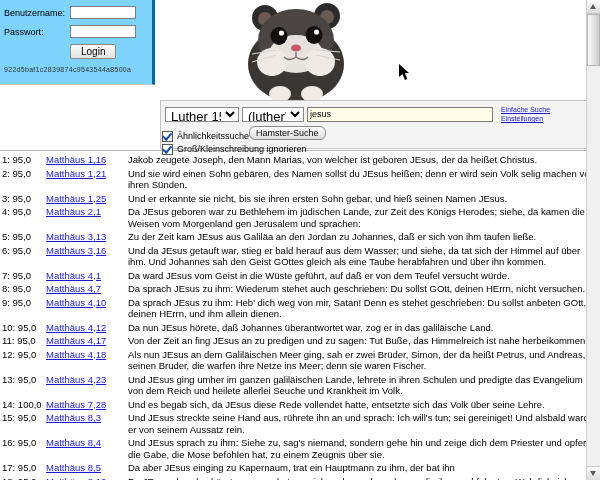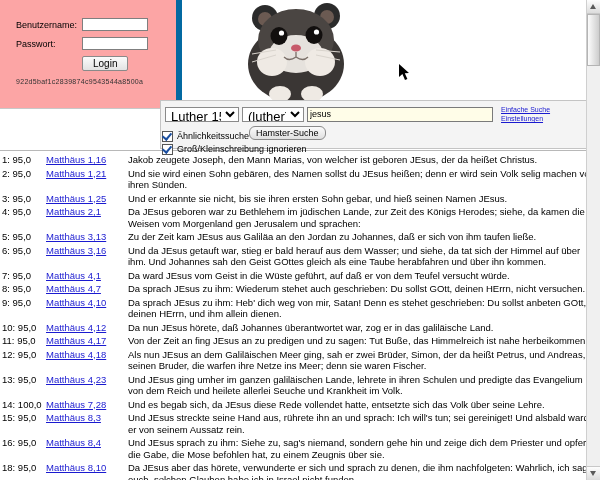--- a/index.html
+++ b/index.html
@@ -27,24 +27,24 @@
     height: 150px;
     border-bottom: 1px solid #b8b8b8;
     background: #ffffff;
   }
   .login-box {
     position: absolute;
     left: 0;
     top: 0;
     width: 152px;
     height: 84px;
-    background: #fca5a5;
-    border-right: 6px solid #0369a1;
+    background: #7dd3fc;
+    border-right: 3px solid #0369a1;
     border-bottom: 1px solid #c8c8c8;
-    padding: 12px;
+    padding: 0;
   }
   .login-row {
     display: flex;
     align-items: center;
     margin: 6px 0 0 4px;
   }
   .login-label {
     font-size: 9px;
     width: 66px;
     color: #000;
@@ -434,20 +434,25 @@
             <td class="rank">15: 95,0</td>
             <td class="ref"><a>Matthäus 8,3</a></td>
             <td class="verse">Und JEsus streckte seine Hand aus, rührete ihn an und sprach: Ich will's tun; sei gereiniget! Und alsbald ward er von seinem Aussatz rein.</td>
           </tr>
           <tr>
             <td class="rank">16: 95,0</td>
             <td class="ref"><a>Matthäus 8,4</a></td>
             <td class="verse">Und JEsus sprach zu ihm: Siehe zu, sag's niemand, sondern gehe hin und zeige dich dem Priester und opfere die Gabe, die Mose befohlen hat, zu einem Zeugnis über sie.</td>
           </tr>
           <tr>
+            <td class="rank">17: 95,0</td>
+            <td class="ref"><a>Matthäus 8,5</a></td>
+            <td class="verse">Da aber JEsus einging zu Kapernaum, trat ein Hauptmann zu ihm, der bat ihn</td>
+          </tr>
+          <tr>
             <td class="rank">18: 95,0</td>
             <td class="ref"><a>Matthäus 8,10</a></td>
             <td class="verse">Da JEsus aber das hörete, verwunderte er sich und sprach zu denen, die ihm nachfolgeten: Wahrlich, ich sage euch, solchen Glauben habe ich in Israel nicht funden.</td>
           </tr>
         </tbody>
     </table>
   </div>
 
   <div class="scrollbar">
     <div class="sb-btn">

